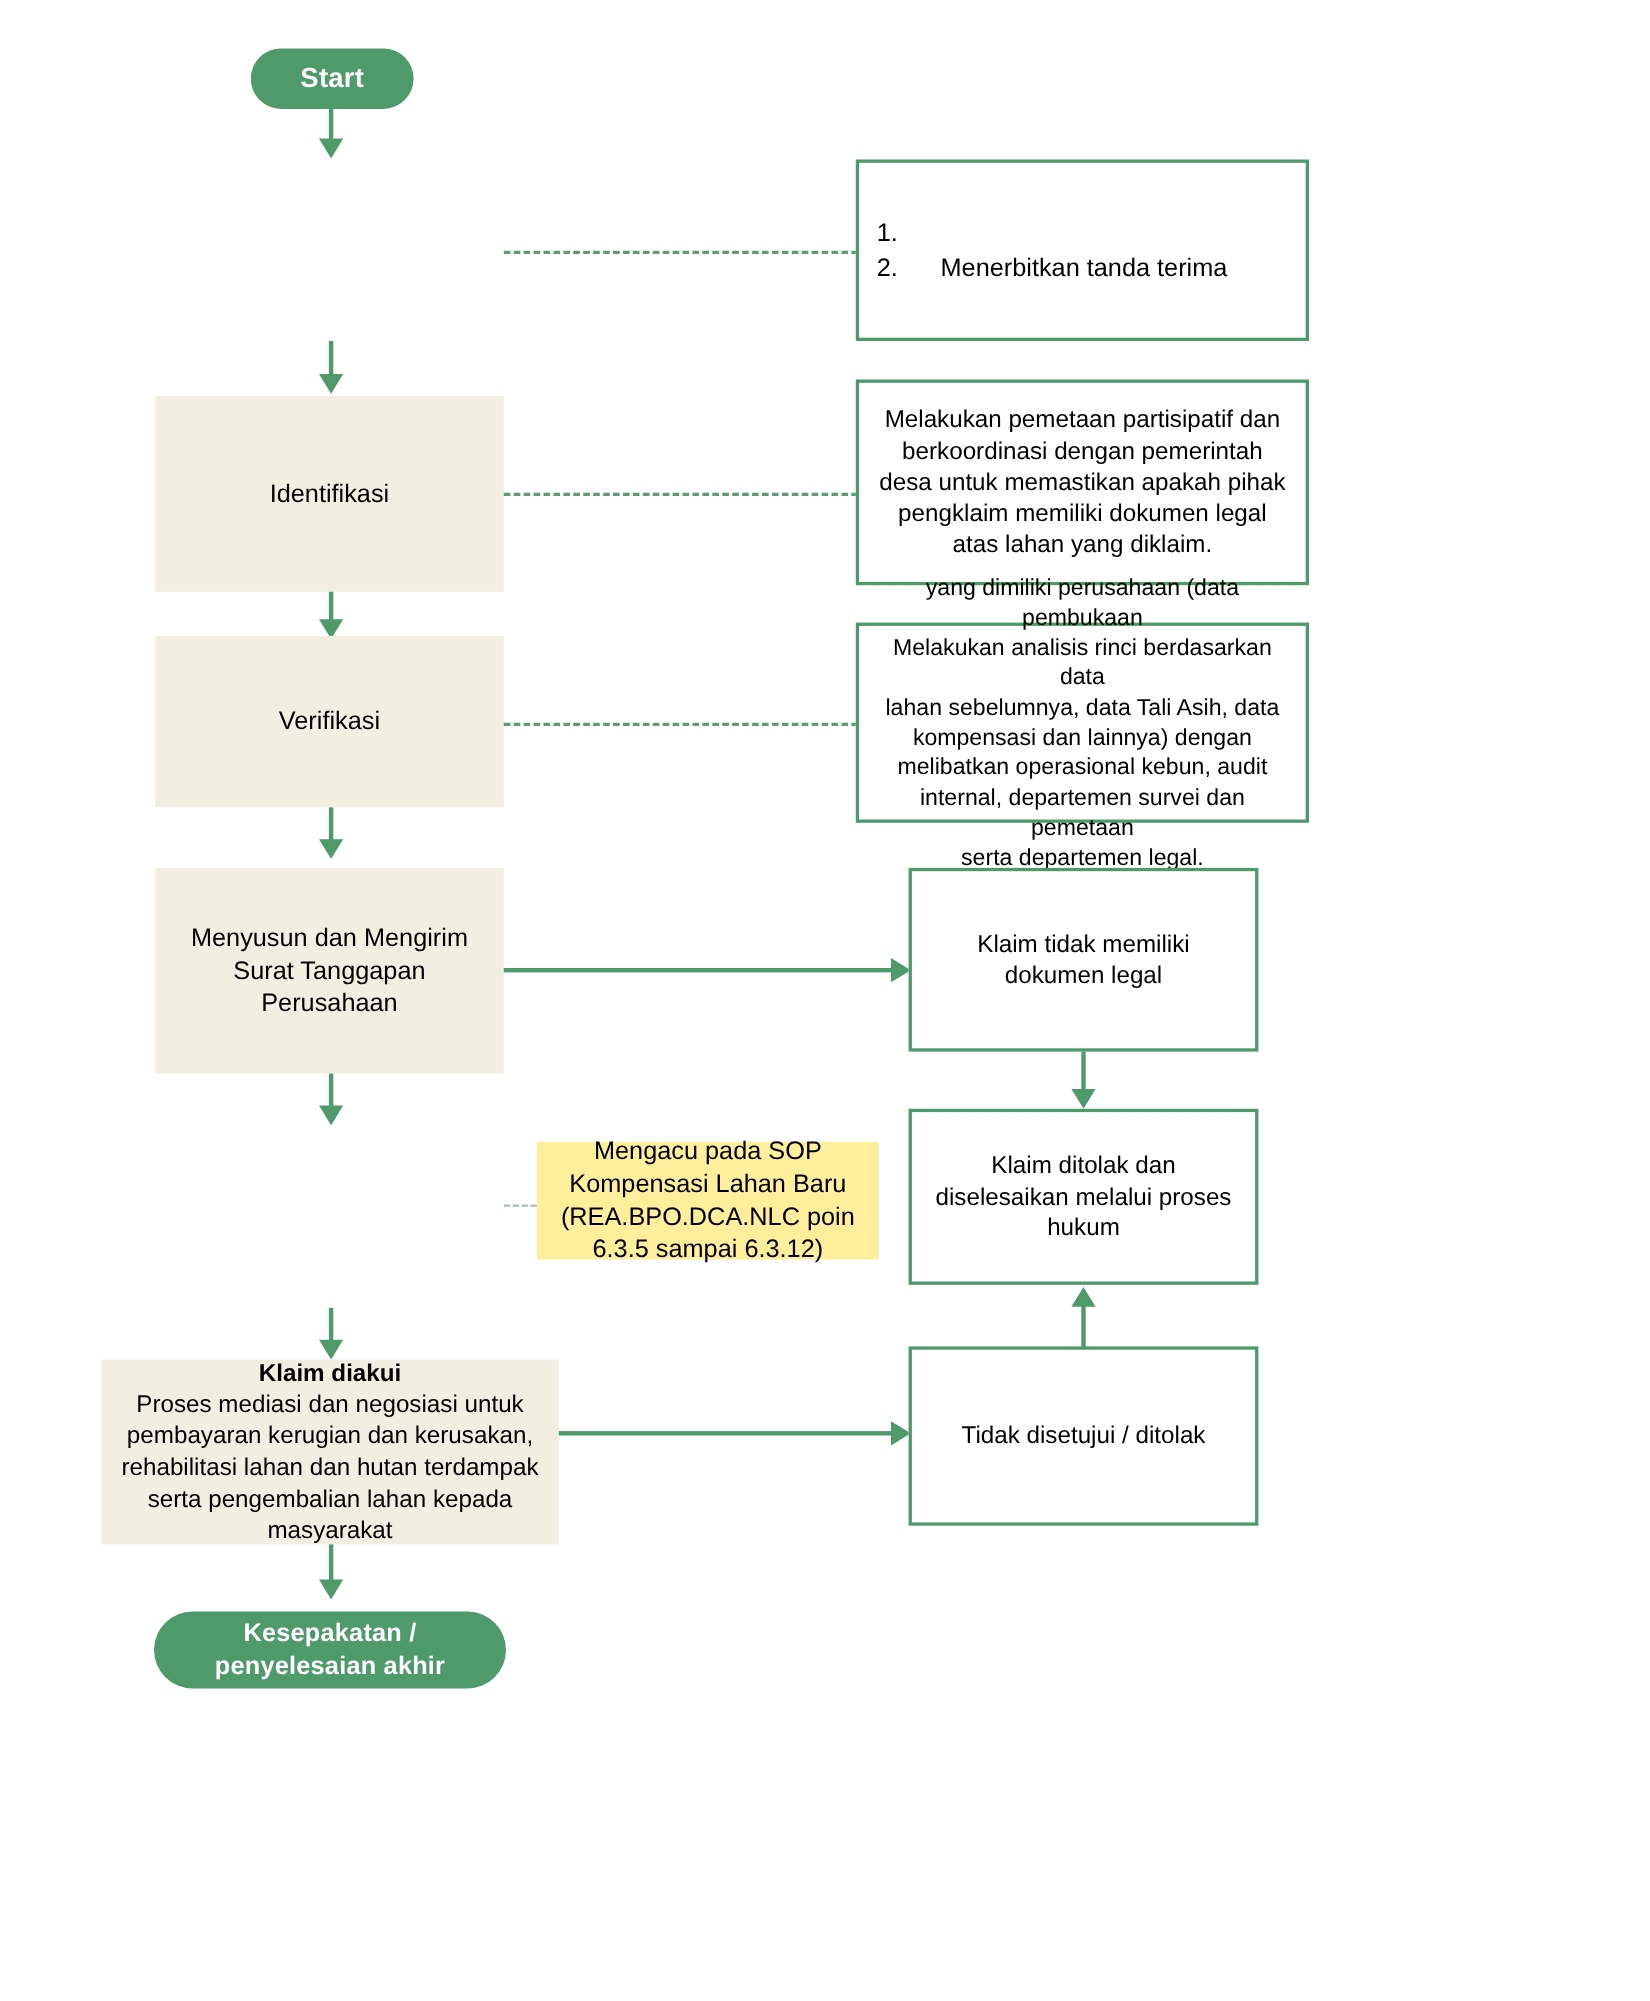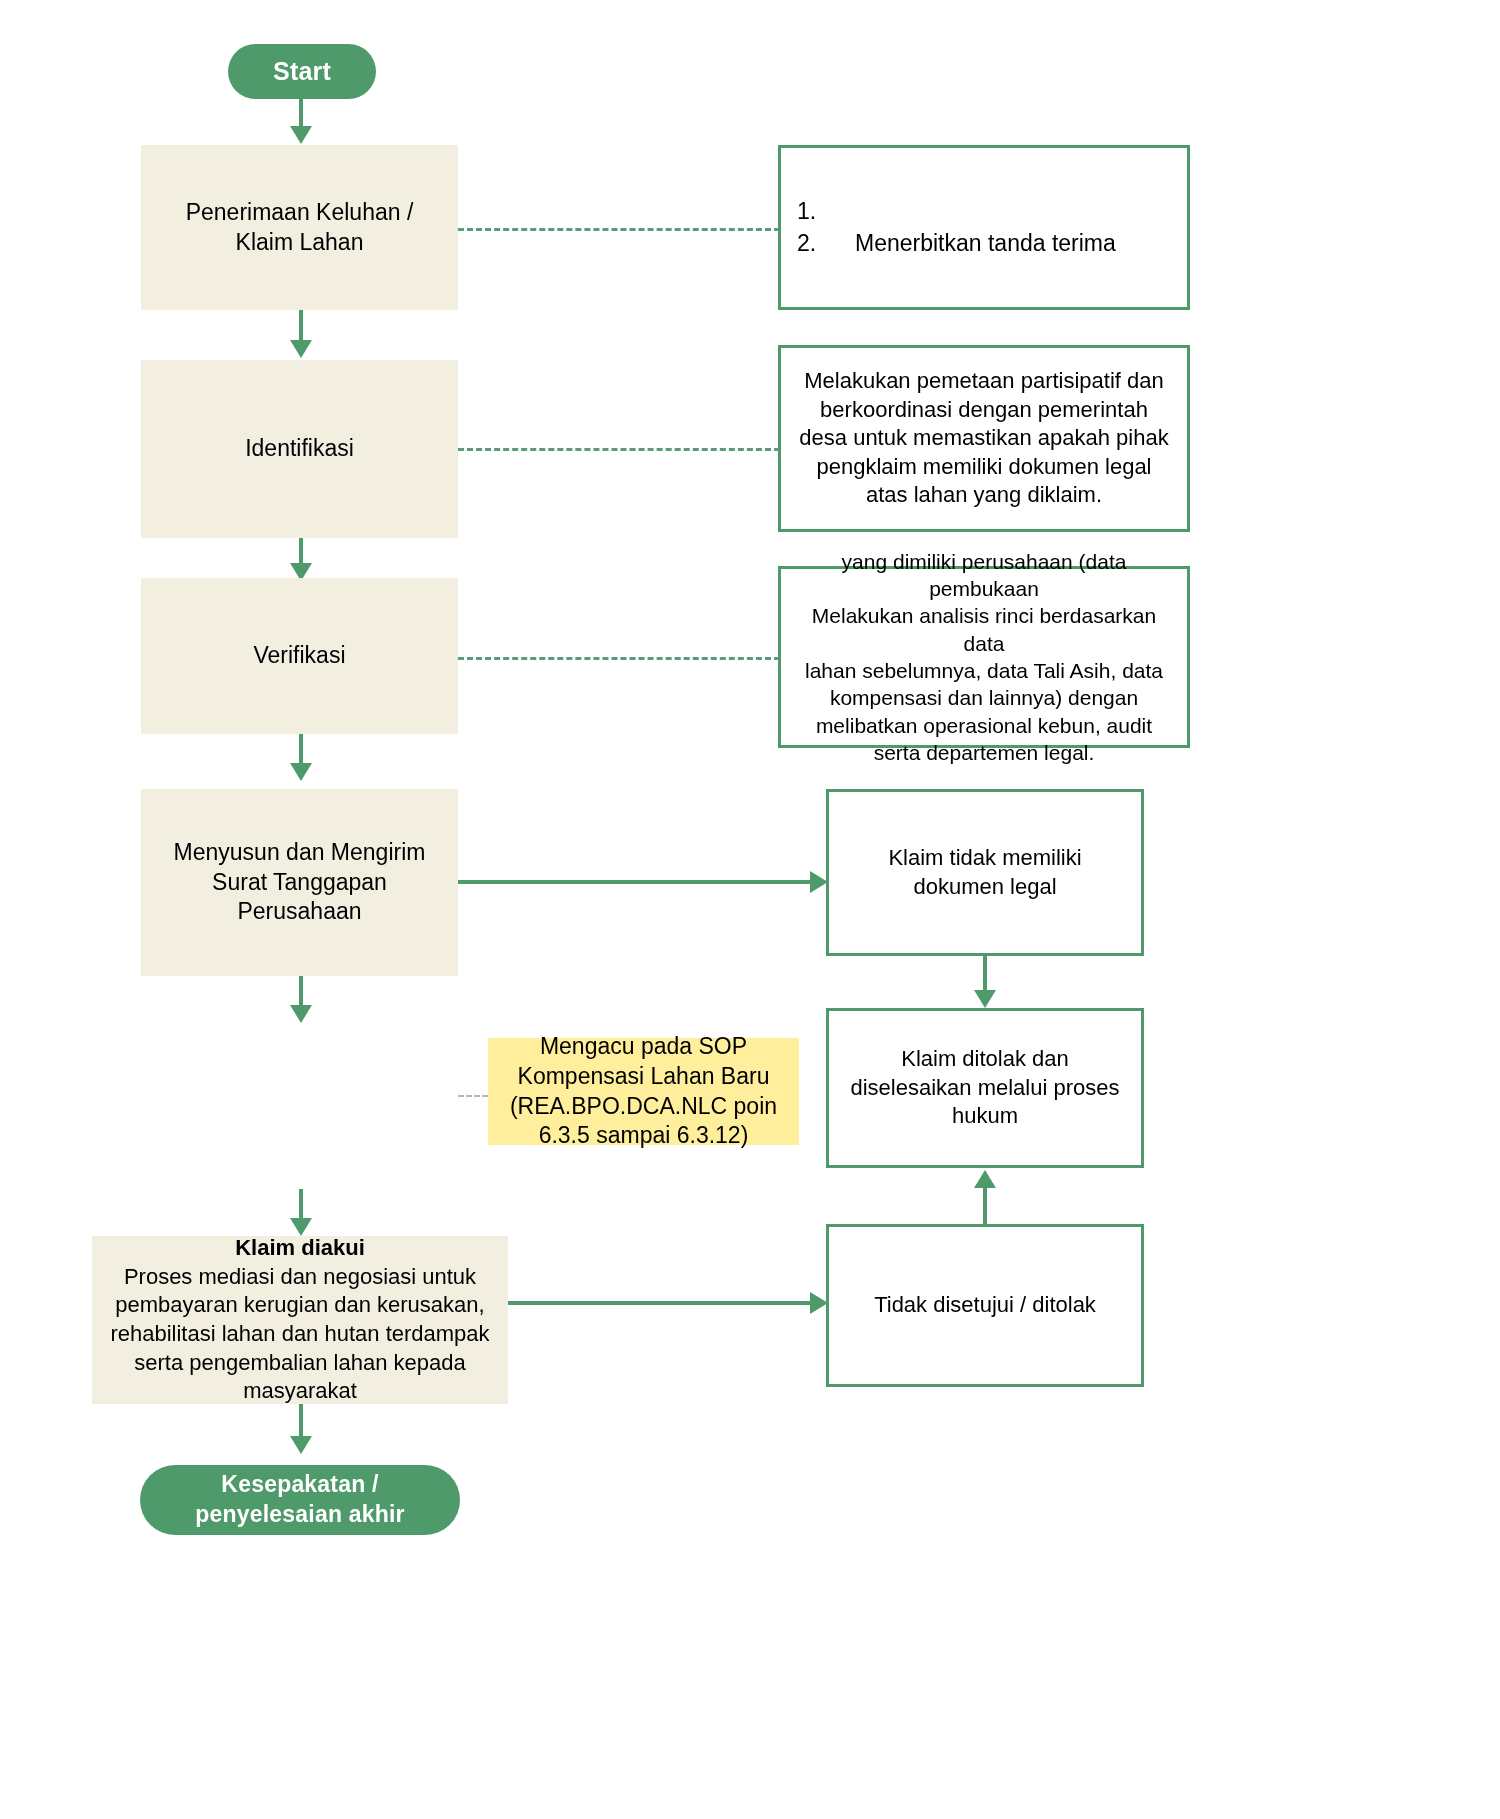--- a/index.html
+++ b/index.html
@@ -125,26 +125,20 @@
 
 <div id="canvas">
 
   <div class="node terminator" style="left:228px; top:44px; width:148px; height:55px;">
     <span>Start</span>
   </div>
 
   <div class="conn v" style="left:299px; top:99px; height:30px;"></div>
   <div class="arrow-down" style="left:290px; top:126px;"></div>
 
-  <div class="node process" style="left:141px; top:145px; width:317px; height:165px;">
-    <div>
-      <div>Penerimaan Keluhan /</div>
-      <div>Klaim Lahan</div>
-    </div>
-  </div>
 
   <div class="dash-h" style="left:458px; top:228px; width:322px;"></div>
 
   <div class="node outline-box" style="left:778px; top:145px; width:412px; height:165px;">
     <div class="numlist">
       <div class="li">
         <span class="num">1.</span>
       </div>
       <div class="li">
         <span class="num">2.</span>
@@ -185,20 +179,21 @@
 
   <div class="dash-h" style="left:458px; top:657px; width:322px;"></div>
 
   <div class="node outline-box" style="left:778px; top:566px; width:412px; height:182px; font-size:21px;">
     <div>
       <div>yang dimiliki perusahaan (data pembukaan</div>
       <div>Melakukan analisis rinci berdasarkan data</div>
       <div>lahan sebelumnya, data Tali Asih, data</div>
       <div>kompensasi dan lainnya) dengan</div>
       <div>melibatkan operasional kebun, audit</div>
+      <div>internal, departemen survei dan pemetaan</div>
       <div>serta departemen legal.</div>
     </div>
   </div>
 
   <div class="conn v" style="left:299px; top:734px; height:32px;"></div>
   <div class="arrow-down" style="left:290px; top:763px;"></div>
 
   <div class="node process" style="left:141px; top:789px; width:317px; height:187px;">
     <div>
       <div>Menyusun dan Mengirim</div>

